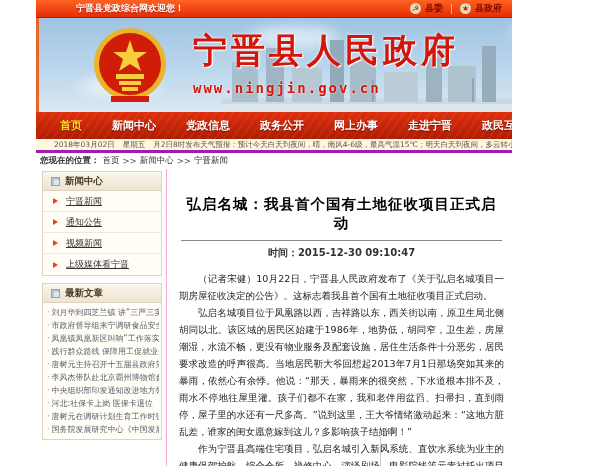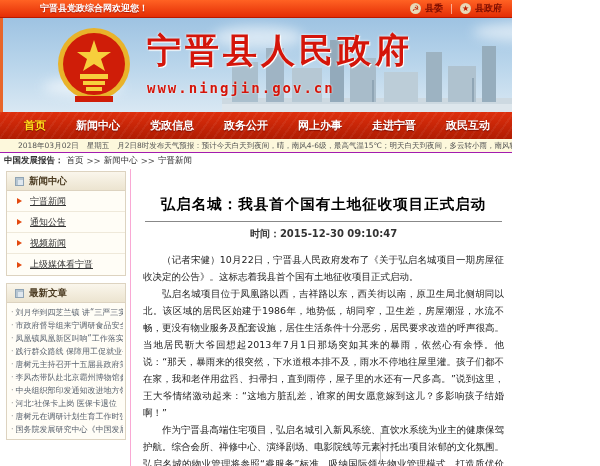--- a/index.html
+++ b/index.html
@@ -1,53 +1,53 @@
 <!DOCTYPE html>
 <html><head>
 <meta charset="utf-8">
 <style>
   * { box-sizing: border-box; margin: 0; padding: 0; }
   html,body { width:600px; }
   body { font-family:"DejaVu Sans", "Liberation Sans", sans-serif; background:#fff; }
-  #page { position:relative; width:512px; height:466px; overflow:hidden; background:#fff; }
+  #page { position:relative; width:512px; height:466px; overflow:hidden; background:#fff;padding-left:36px; }
 
   
   .topbar { height:18px; background:linear-gradient(#ff6223,#e42d05); border-bottom:1px solid #b81a00;
     display:flex; align-items:center; justify-content:space-between; padding:0 10px 0 40px; }
   .topbar-welcome { color:#fff; font-size:9px; font-weight:bold; text-shadow:0 1px 1px rgba(120,0,0,.6); }
   .topbar-right { display:flex; align-items:center; gap:8px; }
   .topbar-link { display:flex; align-items:center; gap:4px; color:#7e0e00; font-size:9px; font-weight:bold; cursor:pointer; }
   .mini-emblem { width:11px; height:11px; border-radius:50%; background:radial-gradient(#e8d9b8 55%, #d8c08a); color:#c22000;
     font-size:8px; line-height:11px; text-align:center; }
   .topbar-divider { width:1px; height:10px; background:rgba(255,255,255,.55); }
 
   
   .banner { position:relative; height:94px; background:linear-gradient(180deg,#9ec3e2 0%,#bcd7ec 55%,#dcea f4 100%);
     background:linear-gradient(180deg,#9ec3e2 0%,#bcd7ec 55%,#d9e8f3 100%); border-left:3px solid #e8662a; overflow:hidden; }
   .cloud { position:absolute; background:#fff; opacity:.55; border-radius:50%; filter:blur(6px); }
   .banner-skyline { position:absolute; right:0; bottom:0; }
   .emblem-wrap { position:absolute; left:52px; top:8px; width:78px; height:80px; }
-  .banner-titles { position:absolute; left:144px; top:10px; }
+  .banner-titles { position:absolute; left:154px; top:10px; }
   .site-title { font-family:"DejaVu Serif","Liberation Serif",serif; font-size:34px; font-weight:bold; color:#d4150a;
     letter-spacing:4px; text-shadow:0 0 3px #fff, 1px 1px 0 #fff; }
   .site-url { font-family:"DejaVu Sans Mono","Liberation Mono",monospace; font-size:14px; font-weight:bold; color:#d4150a;
     letter-spacing:2px; margin-top:6px; text-shadow:0 0 2px #fff; }
 
   
   .navbar { height:27px; background:linear-gradient(#de2f0d,#b01c02);
     background-image:repeating-linear-gradient(125deg, rgba(255,255,255,.05) 0 2px, rgba(0,0,0,0) 2px 7px), linear-gradient(#de2f0d,#b01c02);
     display:flex; align-items:center; padding-left:24px; }
   .nav-item { color:#fff; font-size:11px; font-weight:bold; margin-right:30px; cursor:pointer; white-space:nowrap;
     text-shadow:0 1px 1px rgba(90,0,0,.7); }
   .nav-item.active { color:#ffe11a; }
   .search-box { margin-left:auto; margin-right:8px; display:flex; align-items:center; }
   .search-input { width:88px; height:15px; border:1px solid #8d1200; background:#fff; font-size:9px; padding:0 3px; }
 
   
-  .infobar { height:14px; background:#fdf8dc; border-bottom:1px solid #a21caf; display:flex; align-items:center;
+  .infobar { height:14px; background:#fdf8dc; border-bottom:3px solid #a21caf; display:flex; align-items:center;
     padding-left:18px; font-size:7.5px; color:#555; white-space:nowrap; overflow:hidden; }
   .infobar span { margin-right:8px; }
   .breadcrumb { height:16px; display:flex; align-items:center; padding-left:4px; font-size:8.5px; color:#333; background:#fff; }
   .crumb-label { font-weight:bold; }
   .crumb-link { color:#333; margin:0 3px; cursor:pointer; }
   .crumb-sep { color:#555; }
 
   
   .content { display:flex; height:298px; }
   .sidebar { width:130px; flex:none; padding-top:2px; }
@@ -143,21 +143,21 @@
     </div>
   </div>
 
   <div class="infobar">
     <span>2018年03月02日</span>
     <span>星期五</span>
     <span>月2日8时发布天气预报：预计今天白天到夜间，晴，南风4-6级，最高气温15℃；明天白天到夜间，多云转小雨，南风转北风3-4级，6℃~19℃。</span>
   </div>
 
   <div class="breadcrumb">
-    <span class="crumb-label">中国发展报告：</span>
+    <span class="crumb-label">您现在的位置：</span>
     <span class="crumb-link">首页</span>
     <span class="crumb-sep">&gt;&gt;</span>
     <span class="crumb-link">新闻中心</span>
     <span class="crumb-sep">&gt;&gt;</span>
     <span class="crumb-link">宁晋新闻</span>
   </div>
 
   <div class="content">
 
     <div class="sidebar">

